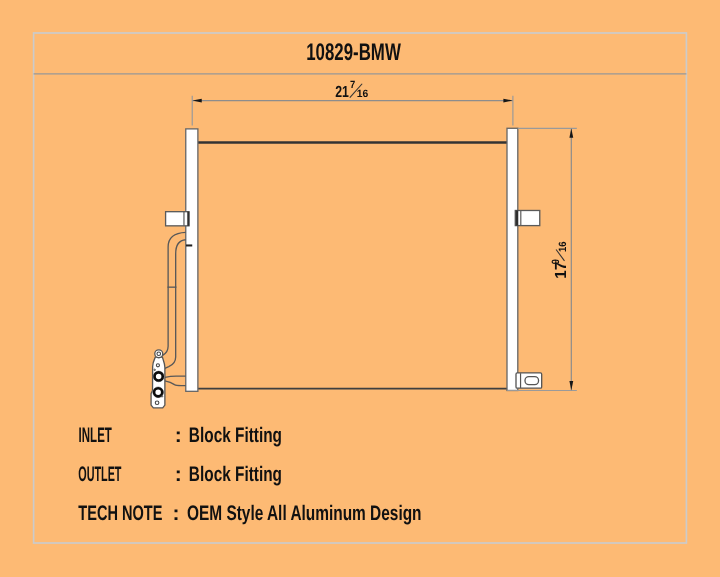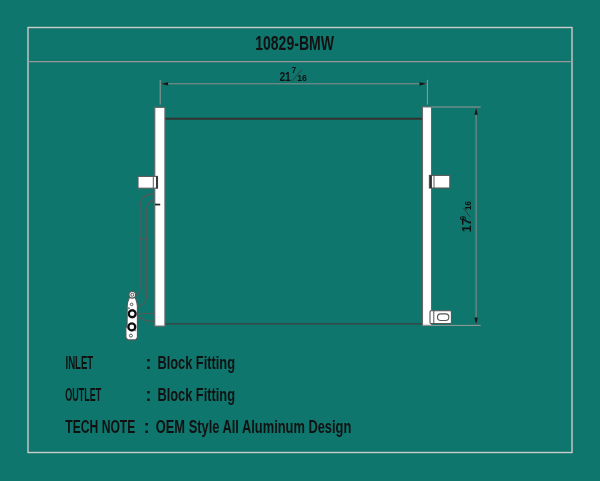--- a/index.html
+++ b/index.html
@@ -1,16 +1,16 @@
 <!DOCTYPE html>
 <html><head>
 <meta charset="utf-8">
 <style>
   html,body{margin:0;padding:0;background:#ffffff;}
-  .page{position:relative;width:600px;height:481px;background:#0f766e;overflow:hidden;}
+  .page{position:relative;width:600px;height:481px;background:#fdba74;overflow:hidden;}
   svg text{font-family:"Liberation Sans",sans-serif;font-weight:bold;fill:#111;}
 </style>
 </head>
 <body>
 <div class="page">
 <svg width="600" height="481" viewBox="0 0 600 481">
 
   <rect x="28" y="27.5" width="544" height="425" fill="none" stroke="#cbcbcb" stroke-width="1.4"></rect>
 
   <line x1="28" y1="61.6" x2="572" y2="61.6" stroke="#979797" stroke-width="1.1"></line>

